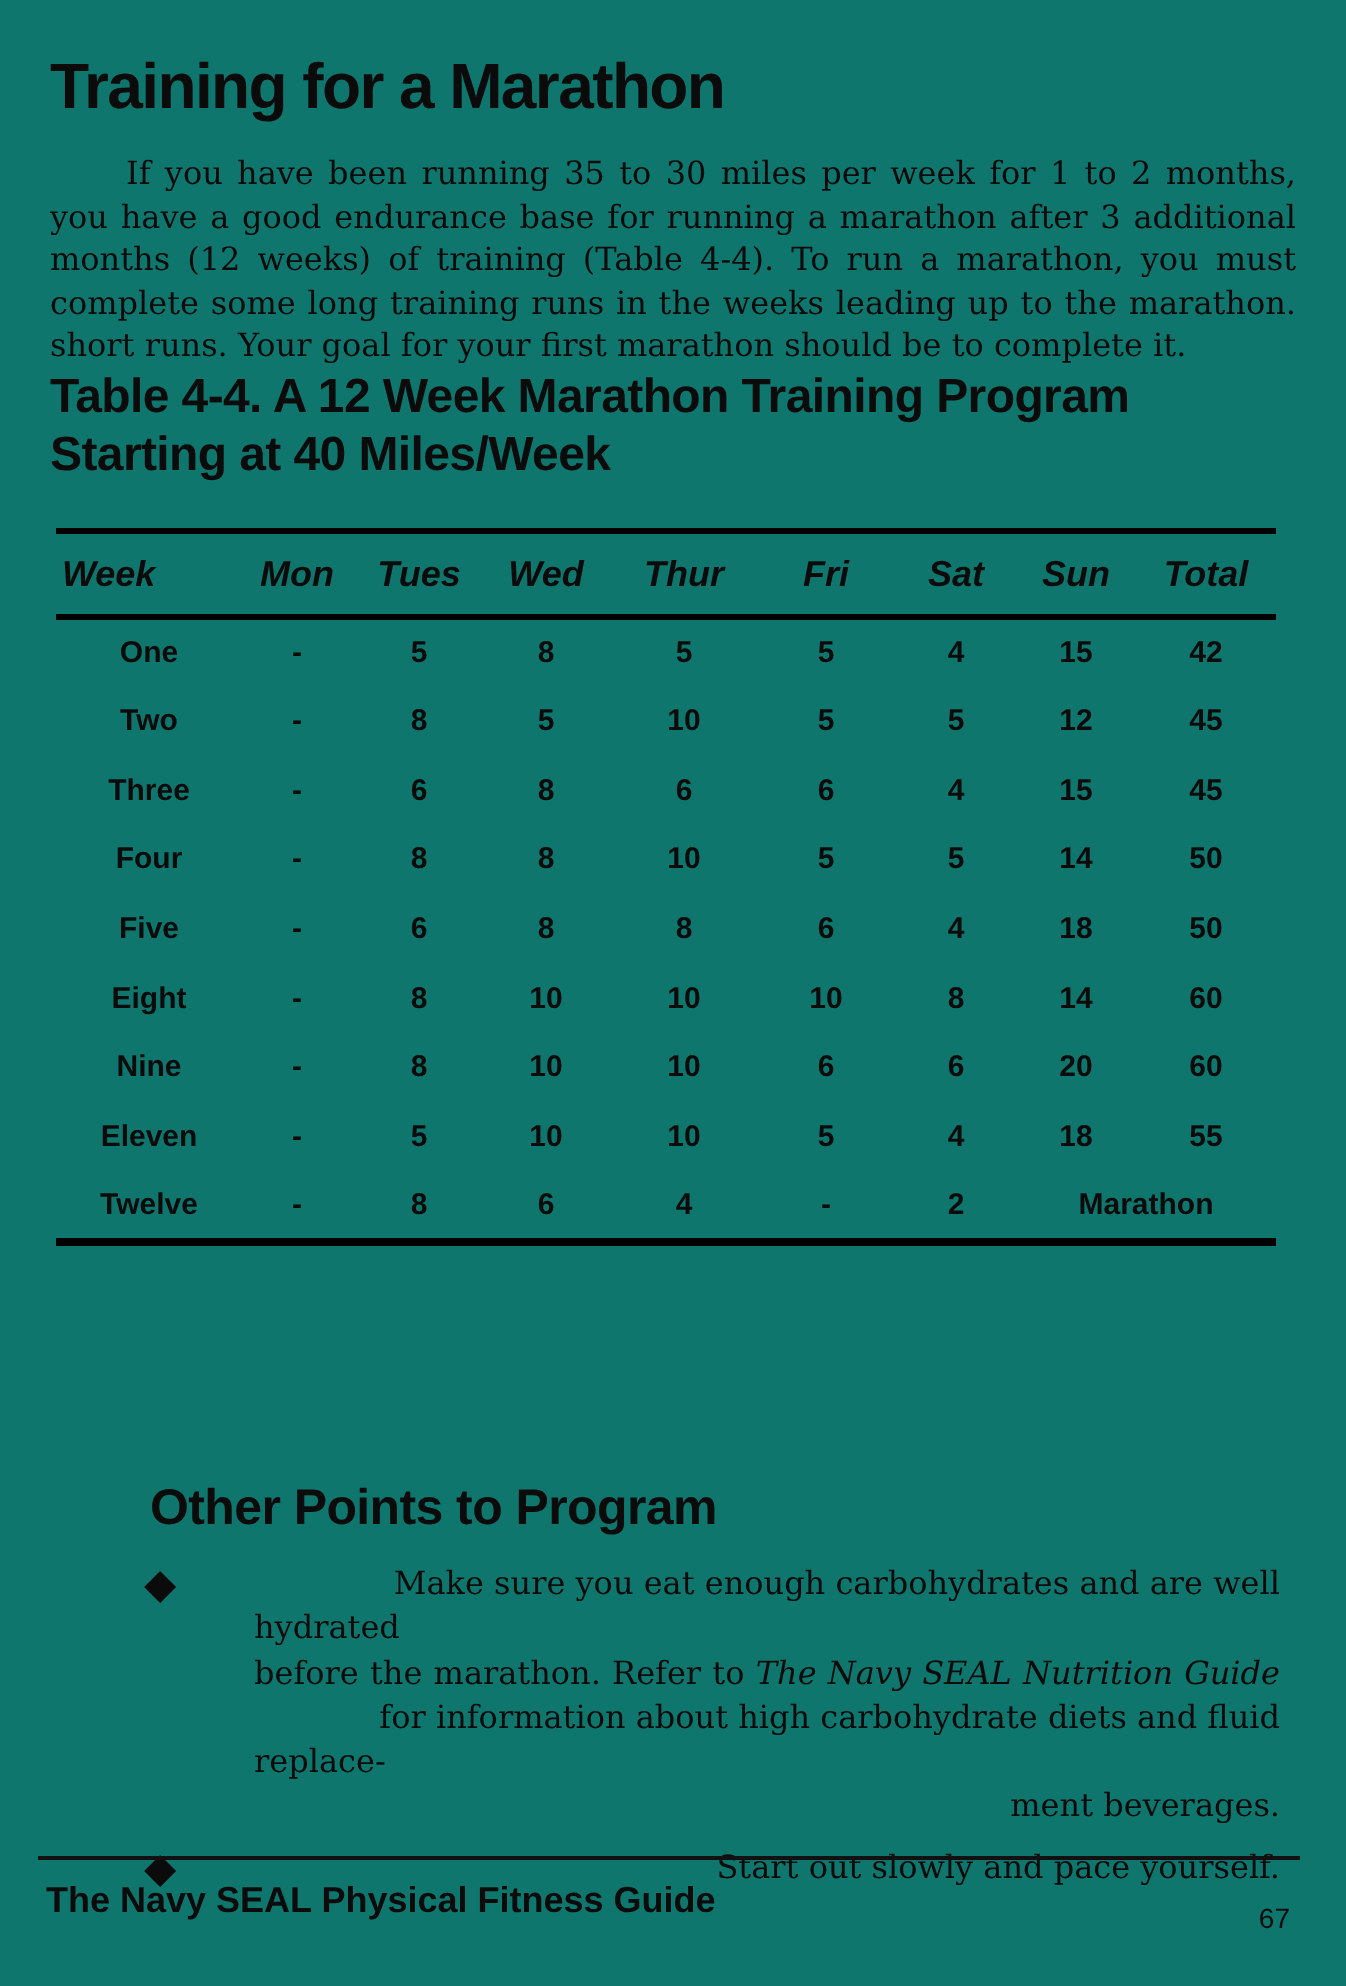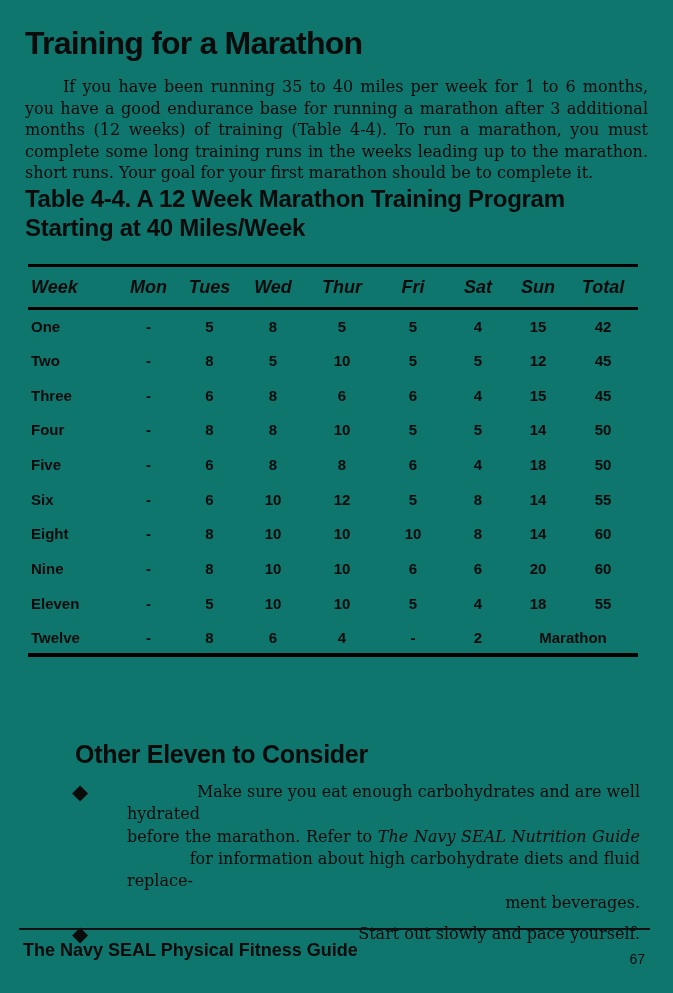--- a/index.html
+++ b/index.html
@@ -26,21 +26,21 @@
   .ttable{
     left:28px;top:264px;width:610px;
     border-collapse:collapse;table-layout:fixed;
     border-top:3.5px solid #000;border-bottom:4px solid #000;
   }
   .ttable thead tr{height:43px;border-bottom:3px solid #000;}
   .ttable th{font-size:18px;font-weight:bold;text-align:center;padding:0;vertical-align:middle;font-style:italic;}
   .ttable th.wcol{text-align:left;padding-left:3px;}
   .ttable tbody tr{height:34.7px;}
   .ttable td{font-size:15px;font-weight:bold;text-align:center;padding:0;vertical-align:middle;}
-  .ttable td.wcol{text-align:left;padding-left:3px;}
+  .ttable td.wcol{text-align:center;padding-left:3px;}
   
   .subhead{left:75px;top:740px;margin:0;font-size:25px;font-weight:bold;letter-spacing:-0.3px;line-height:28px;}
   
   .bullets{left:72px;top:781px;width:568px;font-family:"DejaVu Serif",serif;font-size:16px;}
   .bullet{display:flex;align-items:flex-start;}
   .bullet + .bullet{margin-top:8px;}
   .bmarker{flex:0 0 55px;font-family:"DejaVu Sans",sans-serif;font-size:21px;line-height:22.3px;}
   .bcontent{flex:1 1 auto;}
   .bline{line-height:22.3px;text-align:right;}
   .bline em{font-style:italic;}
@@ -50,21 +50,21 @@
   .footer-page{right:28px;top:951px;font-size:14px;}
 </style>
 </head>
 <body>
 
 <div class="page">
 
   <h1 class="abs title">Training for a Marathon</h1>
 
   <div class="abs intro">
-      <div class="line j ind">If you have been running 35 to 40 miles per week for 1 to 6 months,</div>
+      <div class="line j ind">If you have been running 35 to 30 miles per week for 1 to 2 months,</div>
       <div class="line j">you have a good endurance base for running a marathon after 3 additional</div>
       <div class="line j">months (12 weeks) of training (Table 4-4). To run a marathon, you must</div>
       <div class="line j">complete some long training runs in the weeks leading up to the marathon.</div>
       <div class="line">short runs. Your goal for your first marathon should be to complete it.</div>
     </div>
 
   <div class="abs caption">
     <div>Table 4-4. A 12 Week Marathon Training Program</div>
     <div>Starting at 40 Miles/Week</div>
   </div>
@@ -144,31 +144,20 @@
           <td>-</td>
           <td>6</td>
           <td>8</td>
           <td>8</td>
           <td>6</td>
           <td>4</td>
           <td>18</td>
           <td>50</td>
         </tr>
         <tr>
-          <td class="wcol">Six</td>
-          <td>-</td>
-          <td>6</td>
-          <td>10</td>
-          <td>12</td>
-          <td>5</td>
-          <td>8</td>
-          <td>14</td>
-          <td>55</td>
-        </tr>
-        <tr>
           <td class="wcol">Eight</td>
           <td>-</td>
           <td>8</td>
           <td>10</td>
           <td>10</td>
           <td>10</td>
           <td>8</td>
           <td>14</td>
           <td>60</td>
         </tr>
@@ -200,21 +189,21 @@
           <td>8</td>
           <td>6</td>
           <td>4</td>
           <td>-</td>
           <td>2</td>
           <td colspan="2">Marathon</td>
         </tr>
       </tbody>
   </table>
 
-  <h2 class="abs subhead">Other Eleven to Consider</h2>
+  <h2 class="abs subhead">Other Points to Program</h2>
 
   <div class="abs bullets">
       <div class="bullet">
         <span class="bmarker">◆</span>
         <div class="bcontent">
           <div class="bline j"><span>Make sure you eat enough carbohydrates and are well hydrated</span></div>
           <div class="bline j"><span>before the marathon. Refer to </span><em>The Navy SEAL Nutrition Guide</em></div>
           <div class="bline j"><span>for information about high carbohydrate diets and fluid replace-</span></div>
           <div class="bline"><span>ment beverages.</span></div>
         </div>

